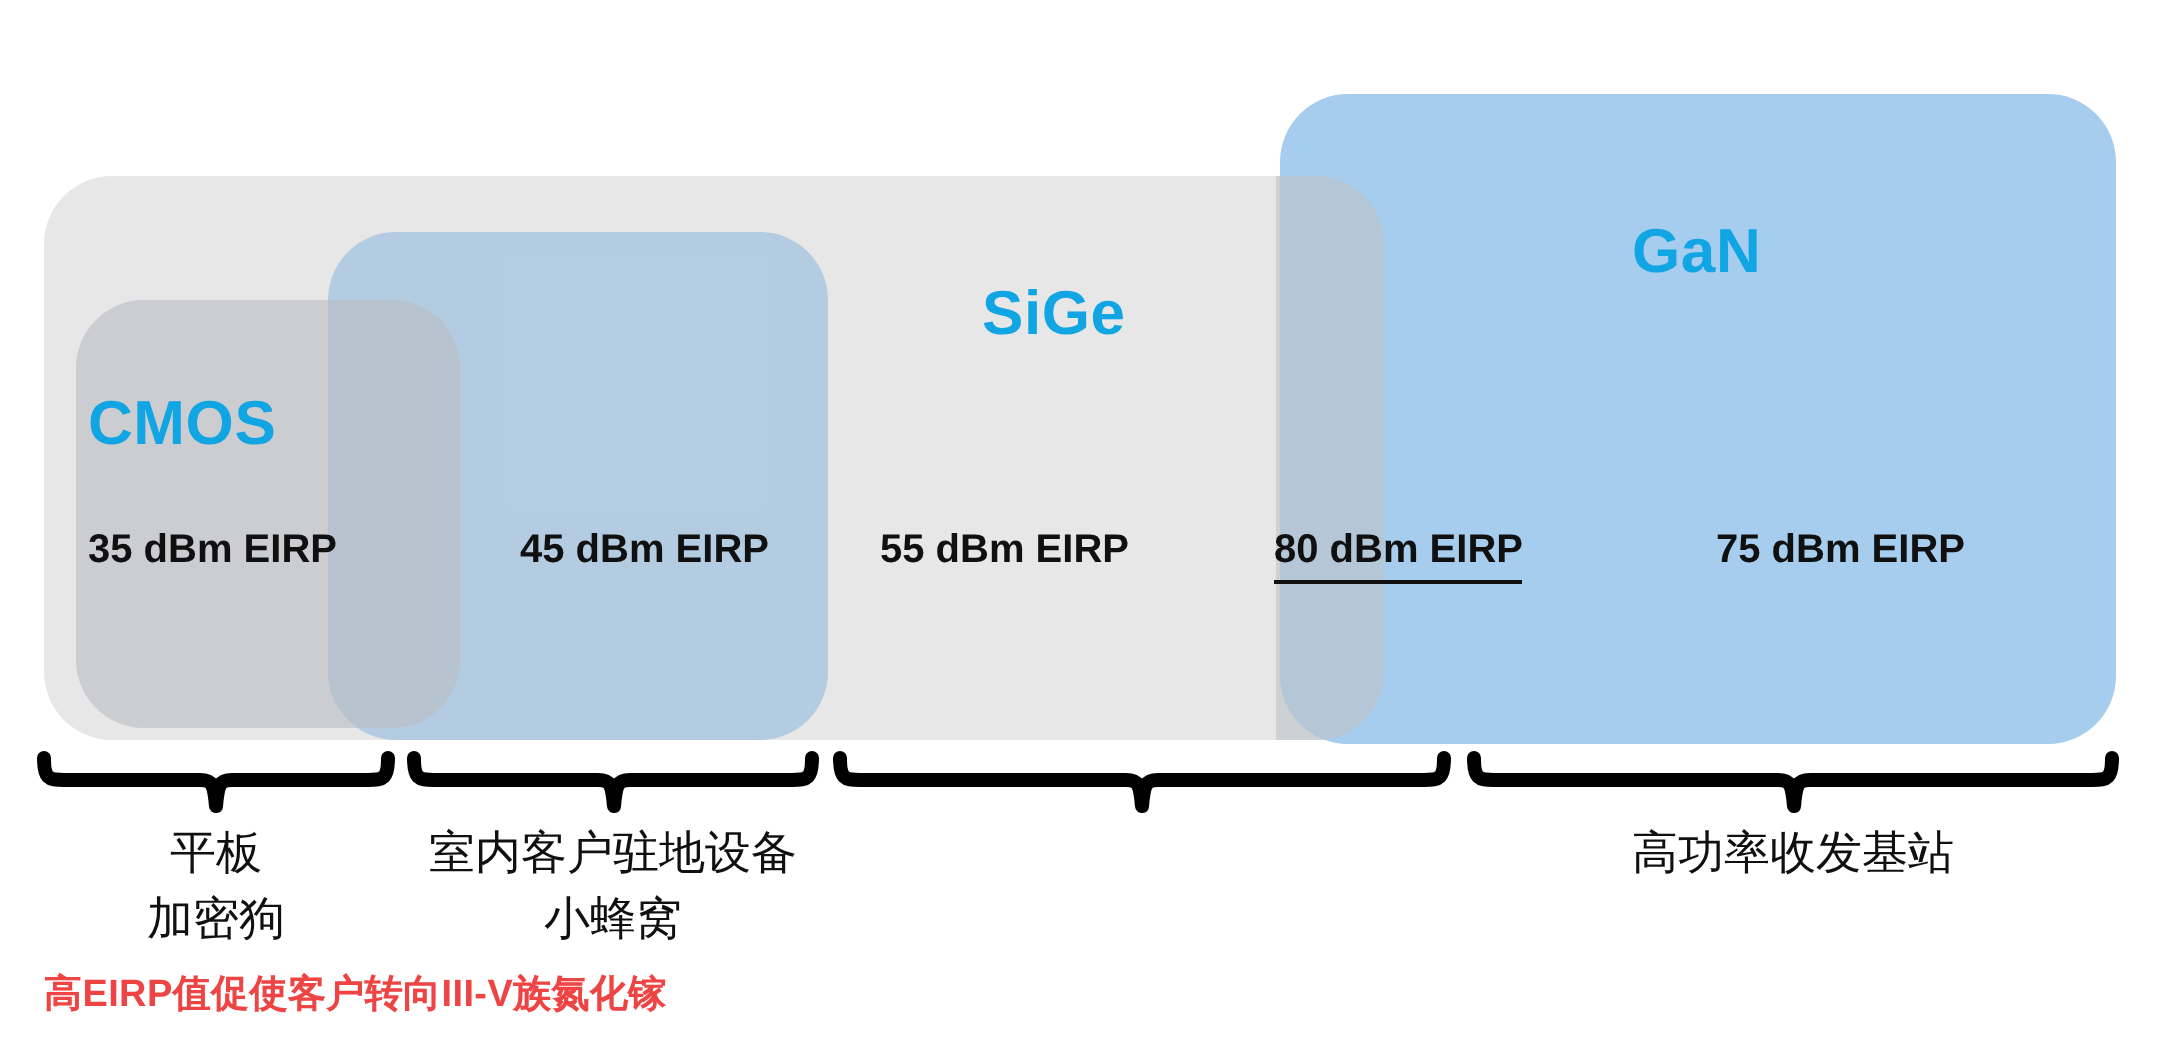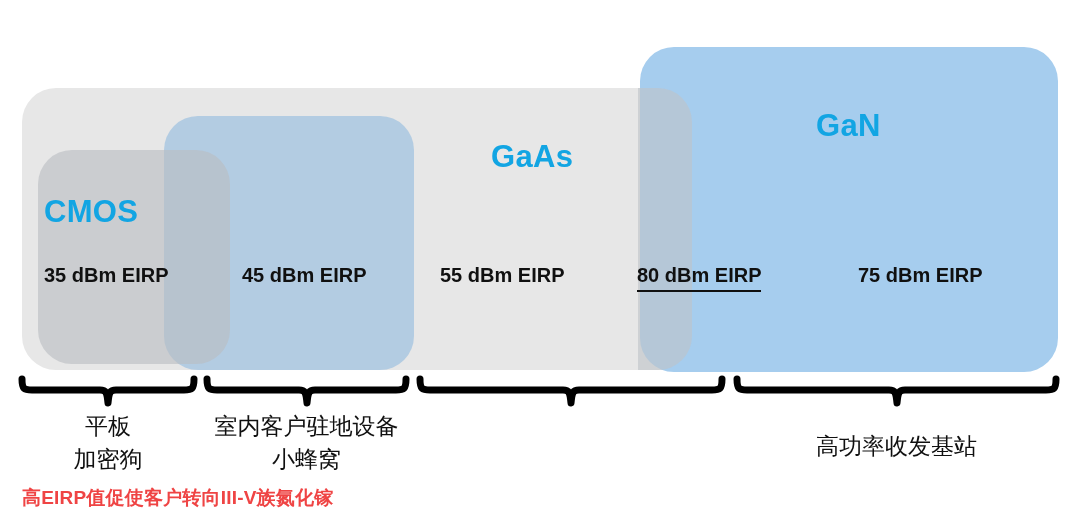--- a/index.html
+++ b/index.html
@@ -112,27 +112,27 @@
 
   <div class="tech-box blue-solid" style="left:640px; top:47px; width:418px; height:325px;"></div>
 
   <div class="tech-box" style="left:638px; top:88px; width:54px; height:282px; background:rgba(190,195,200,0.62); border-radius:0 34px 34px 0;"></div>
 
   <div class="tech-box gray-inner" style="left:38px; top:150px; width:192px; height:214px; background:rgba(186,189,193,0.62);"></div>
 
   <div class="tech-name" style="left:44px; top:196px;">CMOS</div>
 
 
-  <div class="tech-name" style="left:491px; top:141px;">GaAs</div>
+  <div class="tech-name" style="left:491px; top:141px;">SiGe</div>
 
   <div class="tech-name" style="left:816px; top:110px;">GaN</div>
 
   <div class="tech-eirp" style="left:44px; top:265px;">35 dBm EIRP</div>
 
-  <div class="tech-eirp" style="left:242px; top:265px;">45 dBm EIRP</div>
+  <div class="tech-eirp" style="left:260px; top:265px;">45 dBm EIRP</div>
 
   <div class="tech-eirp" style="left:440px; top:265px;">55 dBm EIRP</div>
 
   <div class="tech-eirp underlined" style="left:637px; top:265px;">80 dBm EIRP</div>
 
   <div class="tech-eirp" style="left:858px; top:265px;">75 dBm EIRP</div>
 
   <div class="brace" style="left:18px; width:180px;">
     <svg viewBox="0 0 180 28" preserveAspectRatio="none">
       <path d="M4,2 C4,12 6,13 14,13 L82,13 C88,13 89,15 90,26
@@ -161,17 +161,17 @@
     </svg>
   </div>
 
   <div class="app-caption" style="left:18px; top:410px; width:180px;">平板
 加密狗</div>
 
   <div class="app-caption" style="left:198px; top:410px; width:217px;">室内客户驻地设备
 小蜂窝</div>
 
 
-  <div class="app-caption" style="left:733px; top:410px; width:327px;margin-top:20px;">高功率收发基站</div>
+  <div class="app-caption" style="left:733px; top:410px; width:327px;">高功率收发基站</div>
 
   <div id="footer-note">高EIRP值促使客户转向III-V族氮化镓</div>
 
 </div>
 
 </body></html>

